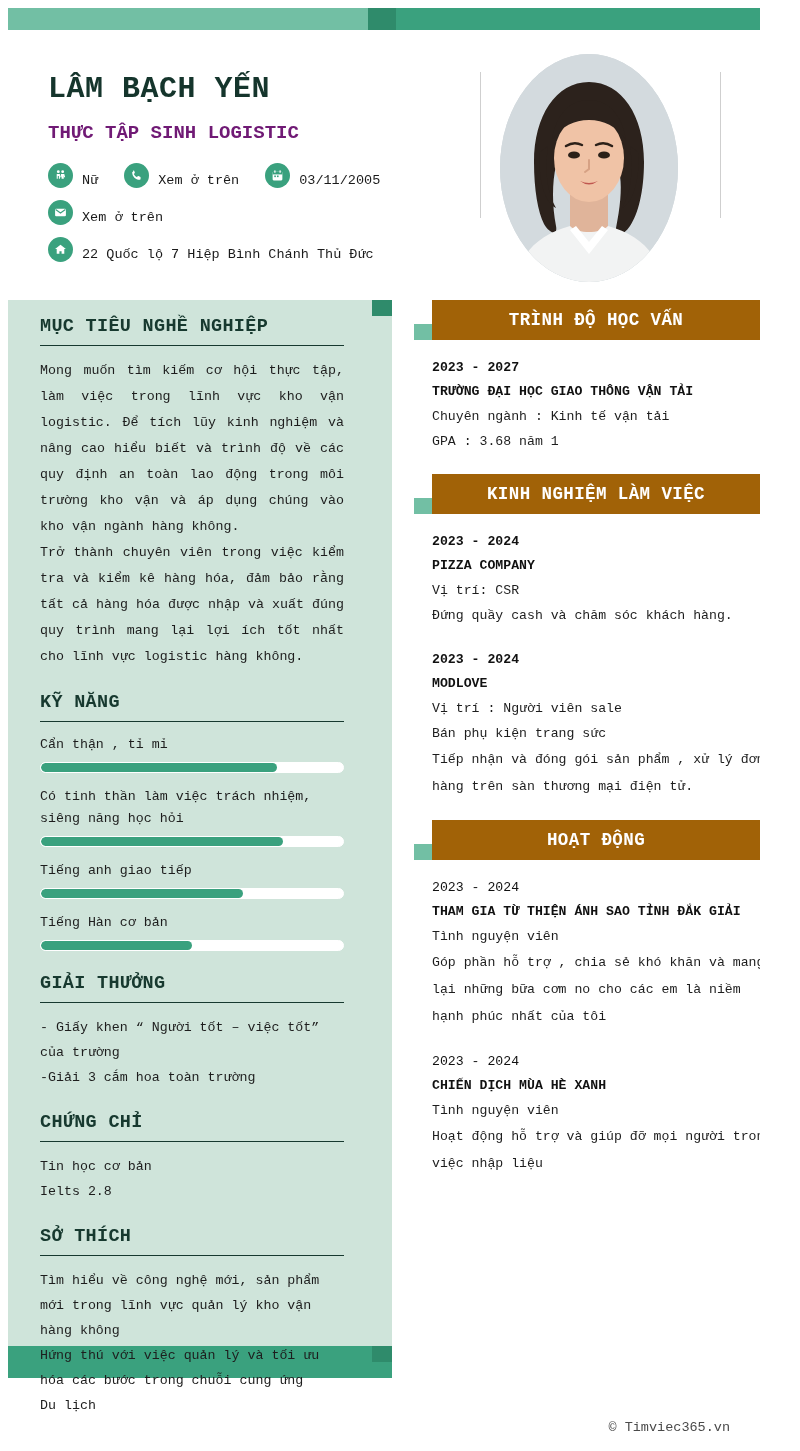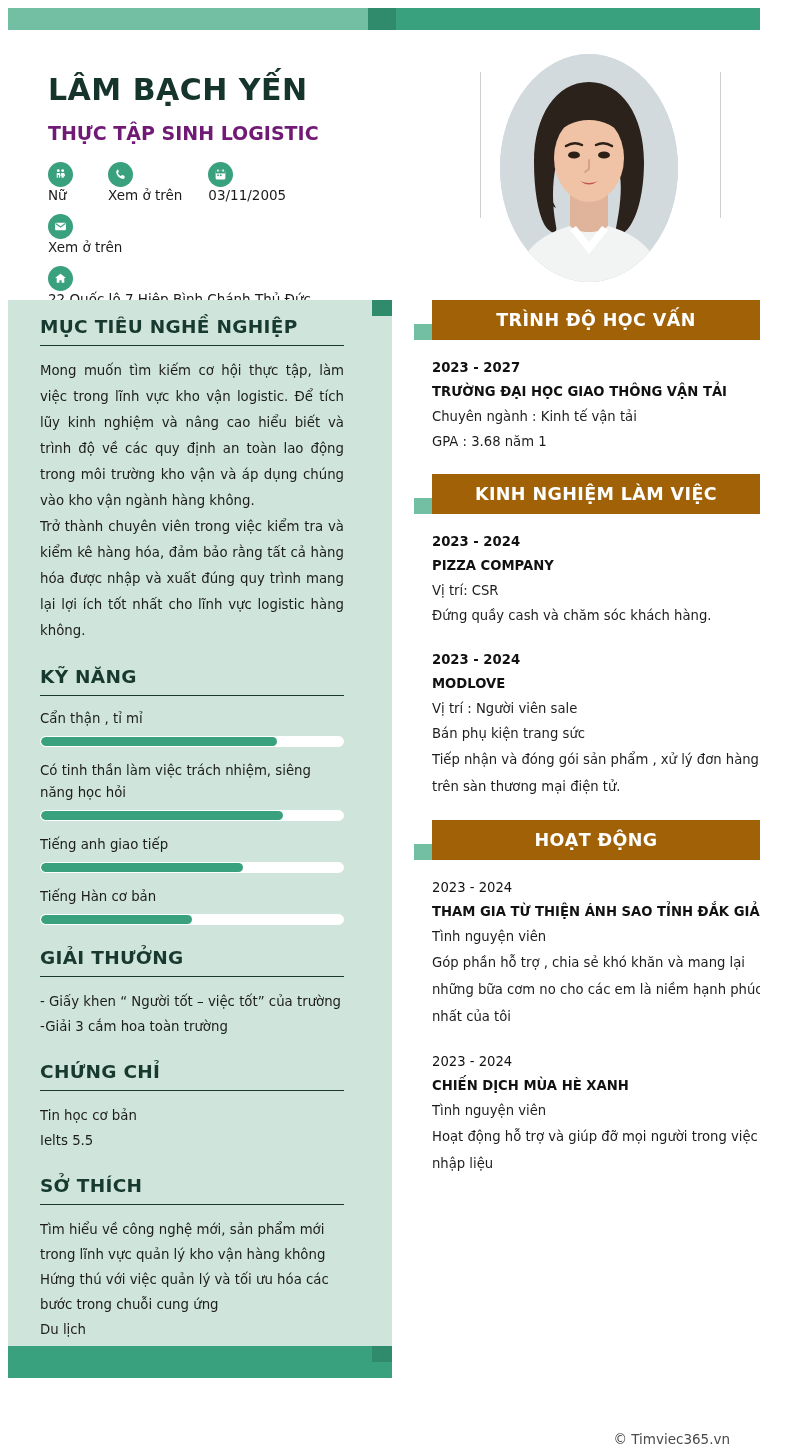--- a/index.html
+++ b/index.html
@@ -8,20 +8,21 @@
     height: 1451px;
     background: #ffffff;
     font-family: "DejaVu Sans", "Liberation Sans", sans-serif;
   }
   .page {
     position: relative;
     width: 760px;
     height: 1451px;
     background: #ffffff;
     overflow: hidden;
+    font-family: Liberation Mono, monospace;
   }
 
   
   .top-bar {
     position: absolute;
     top: 8px; left: 8px;
     width: 784px; height: 22px;
     background: #3aa17e;
   }
   .top-bar-light {
@@ -65,23 +66,22 @@
     width: 420px;
   }
   .contact-row {
     display: flex;
     align-items: center;
     margin-bottom: 11px;
     min-height: 26px;
   }
   .contact-item {
     display: flex;
-    align-items: flex-start;
+    align-items: flex-end;
     margin-right: 26px;
-    flex-direction: column;
   }
   .cicon {
     width: 25px; height: 25px;
     border-radius: 50%;
     background: #3aa17e;
     color: #fff;
     display: flex; align-items: center; justify-content: center;
     font-size: 12px;
     margin-right: 9px;
     flex: none;
@@ -238,21 +238,21 @@
     color: #1d1d1d;
     line-height: 25px;
   }
   .r-para {
     font-size: 13.2px;
     color: #1d1d1d;
     line-height: 27px;
   }
   .footer-credit {
     position: absolute;
-    bottom: 4px; right: 30px;
+    bottom: 16px; right: 30px;
     font-size: 13.5px;
     color: #4a4a4a;
   }
 </style>
 </head>
 <body>
 
 <div class="page">
 
   <div class="top-bar"></div>
@@ -406,21 +406,21 @@
 
     <div class="sec-block">
       <div class="sec-title">GIẢI THƯỞNG</div>
       <div class="line-item">- Giấy khen “ Người tốt – việc tốt” của trường</div>
       <div class="line-item">-Giải 3 cắm hoa toàn trường</div>
     </div>
 
     <div class="sec-block">
       <div class="sec-title">CHỨNG CHỈ</div>
       <div class="line-item">Tin học cơ bản</div>
-      <div class="line-item">Ielts 5.5</div>
+      <div class="line-item">Ielts 2.8</div>
     </div>
 
     <div class="sec-block">
       <div class="sec-title">SỞ THÍCH</div>
       <div class="line-item"> Tìm hiểu về công nghệ mới, sản phẩm mới trong lĩnh vực quản lý kho vận hàng không</div>
       <div class="line-item">Hứng thú với việc quản lý và tối ưu hóa các bước trong chuỗi cung ứng</div>
       <div class="line-item">Du lịch</div>
     </div>
   </div>
 

